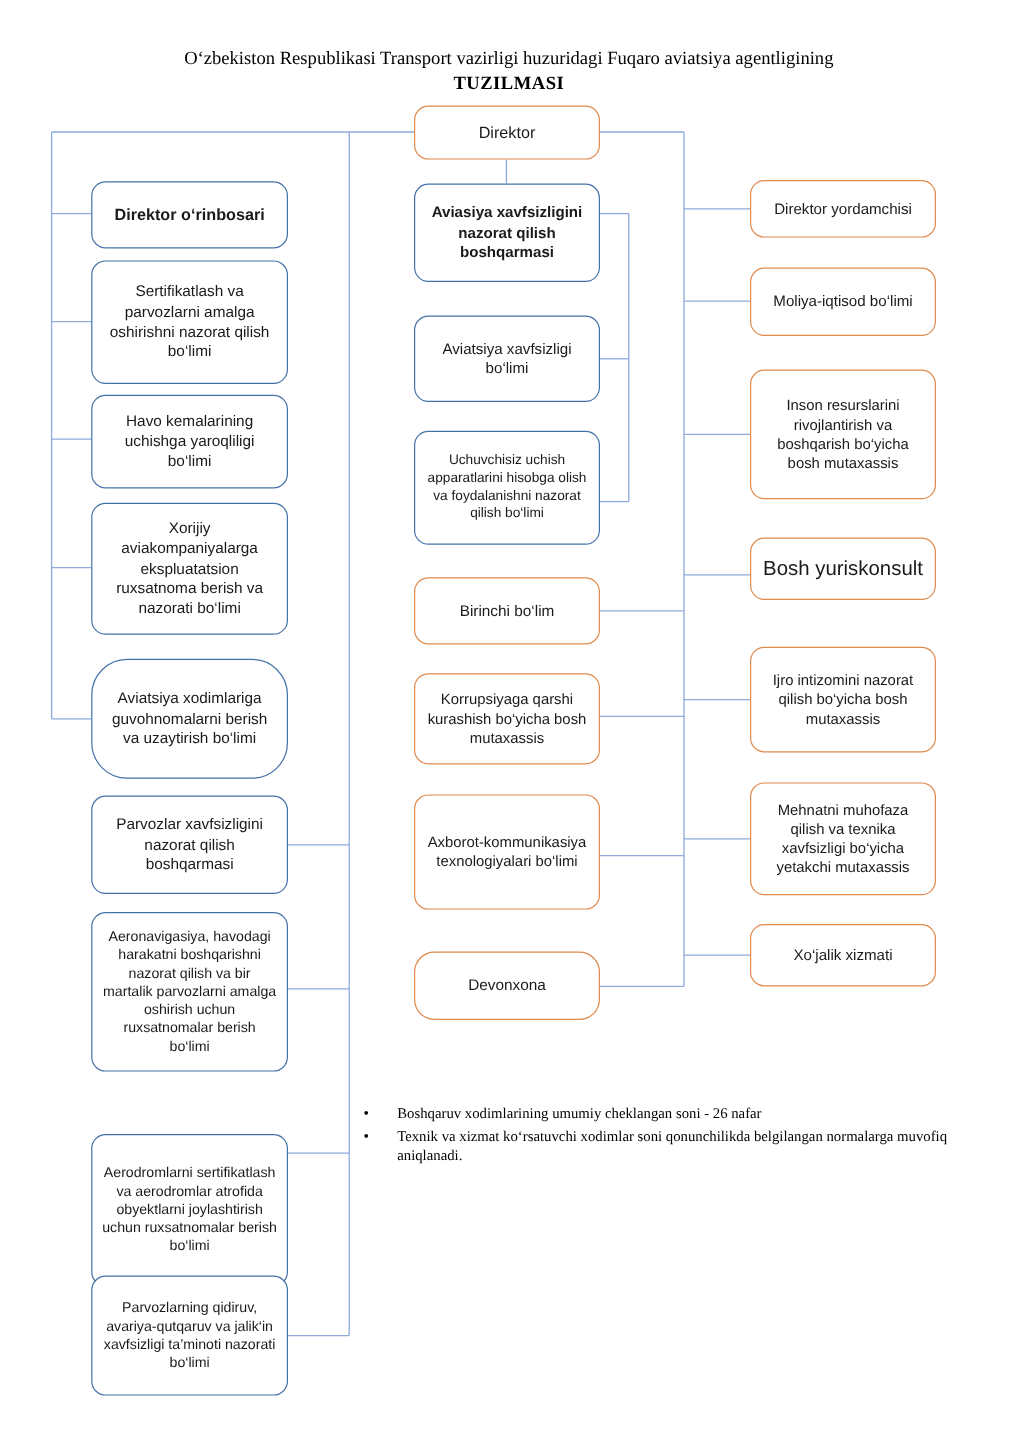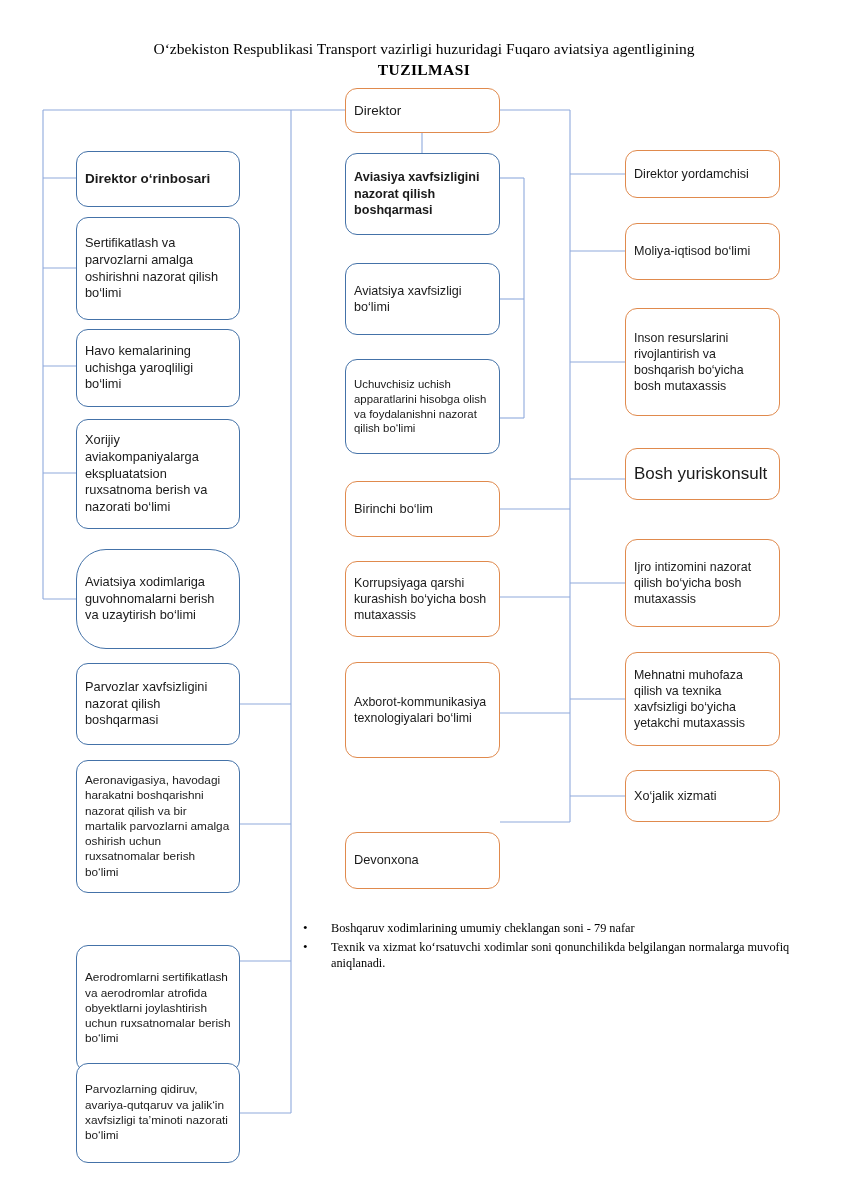--- a/index.html
+++ b/index.html
@@ -31,20 +31,21 @@
 
   
   .node{
     position:absolute;
     box-sizing:border-box;
     border-radius:12px;
     background:#ffffff;
     display:flex;
     align-items:center;
     justify-content:center;
+    text-align:center;
     color:#1a1a1a;
     padding:4px 8px;
     line-height:1.30;
   }
   .node span{display:block;width:100%;}
   .blue{border:1.4px solid #4472A8;}
   .orange{border:1.4px solid #E08A4D;}
   .bold span{font-weight:bold;}
 
   
@@ -169,21 +170,21 @@
   </div>
 
   <div class="node orange" style="left:345px;top:561px;width:155px;height:76px;font-size:12.4px;">
     <span>Korrupsiyaga qarshi kurashish bo‘yicha bosh mutaxassis</span>
   </div>
 
   <div class="node orange" style="left:345px;top:662px;width:155px;height:96px;font-size:12.4px;">
     <span>Axborot-kommunikasiya texnologiyalari bo‘limi</span>
   </div>
 
-  <div class="node orange" style="left:345px;top:832px;width:155px;height:57px;font-size:12.8px;">
+  <div class="node orange" style="left:345px;top:793px;width:155px;height:57px;font-size:12.8px;border-radius:17px;">
     <span>Devonxona</span>
   </div>
 
   <div class="node orange" style="left:625px;top:150px;width:155px;height:48px;font-size:12.6px;">
     <span>Direktor yordamchisi</span>
   </div>
 
   <div class="node orange" style="left:625px;top:223px;width:155px;height:57px;font-size:12.6px;">
     <span>Moliya-iqtisod bo‘limi</span>
   </div>
@@ -204,21 +205,21 @@
     <span>Mehnatni muhofaza qilish va texnika xavfsizligi bo‘yicha yetakchi mutaxassis</span>
   </div>
 
   <div class="node orange" style="left:625px;top:770px;width:155px;height:52px;font-size:12.6px;">
     <span>Xo‘jalik xizmati</span>
   </div>
 
   <div class="notes">
     <div class="note-row">
       <div class="bullet">•</div>
-      <div class="note-text">Boshqaruv xodimlarining umumiy cheklangan soni - 79 nafar</div>
+      <div class="note-text">Boshqaruv xodimlarining umumiy cheklangan soni - 26 nafar</div>
     </div>
     <div class="note-row">
       <div class="bullet">•</div>
       <div class="note-text">Texnik va xizmat ko‘rsatuvchi xodimlar soni qonunchilikda belgilangan normalarga muvofiq aniqlanadi.</div>
     </div>
   </div>
 
 </div>
 
 </body></html>

